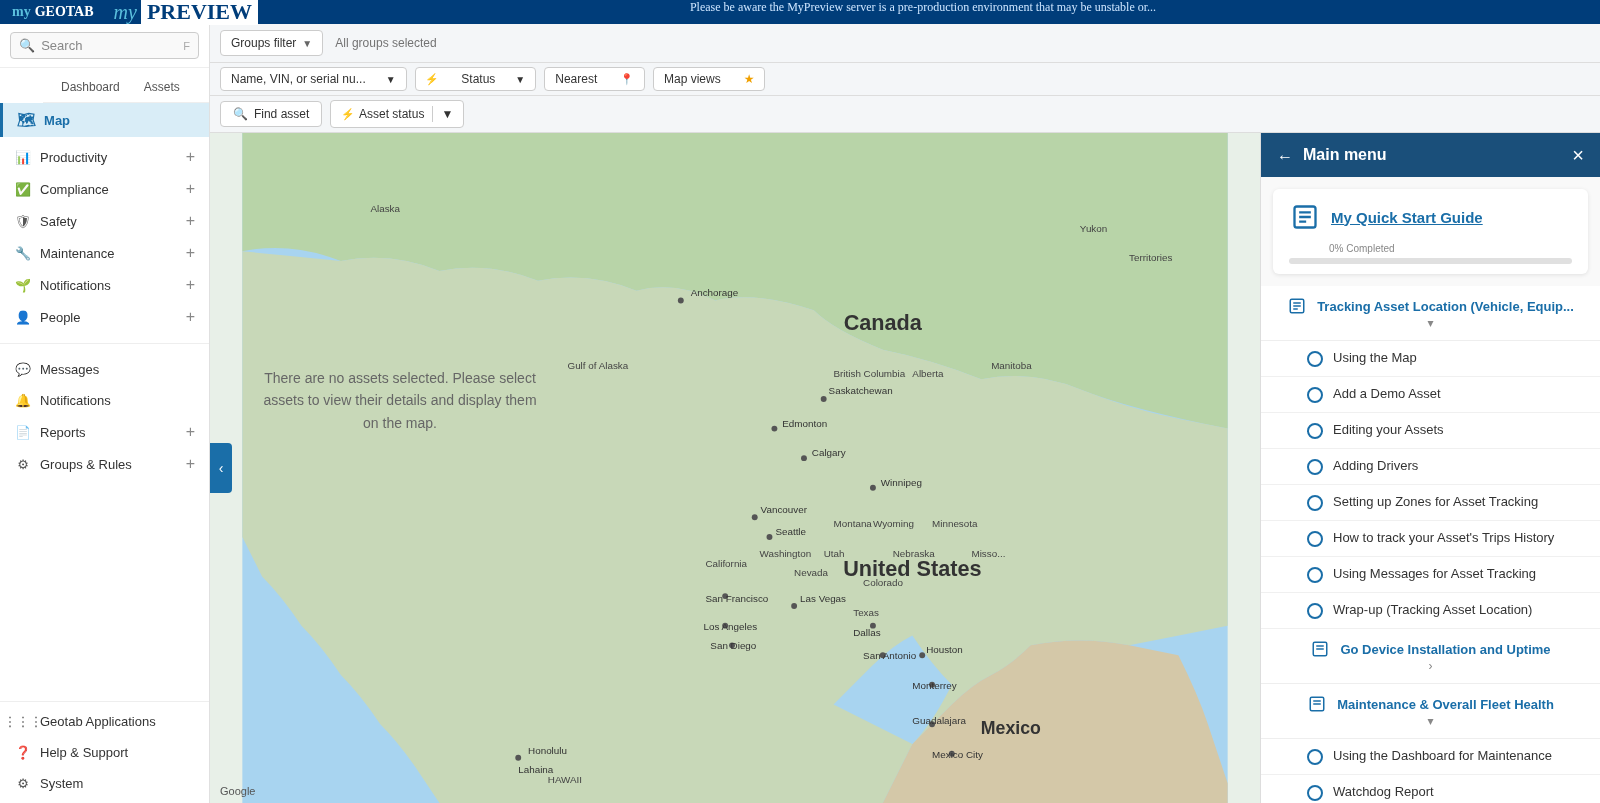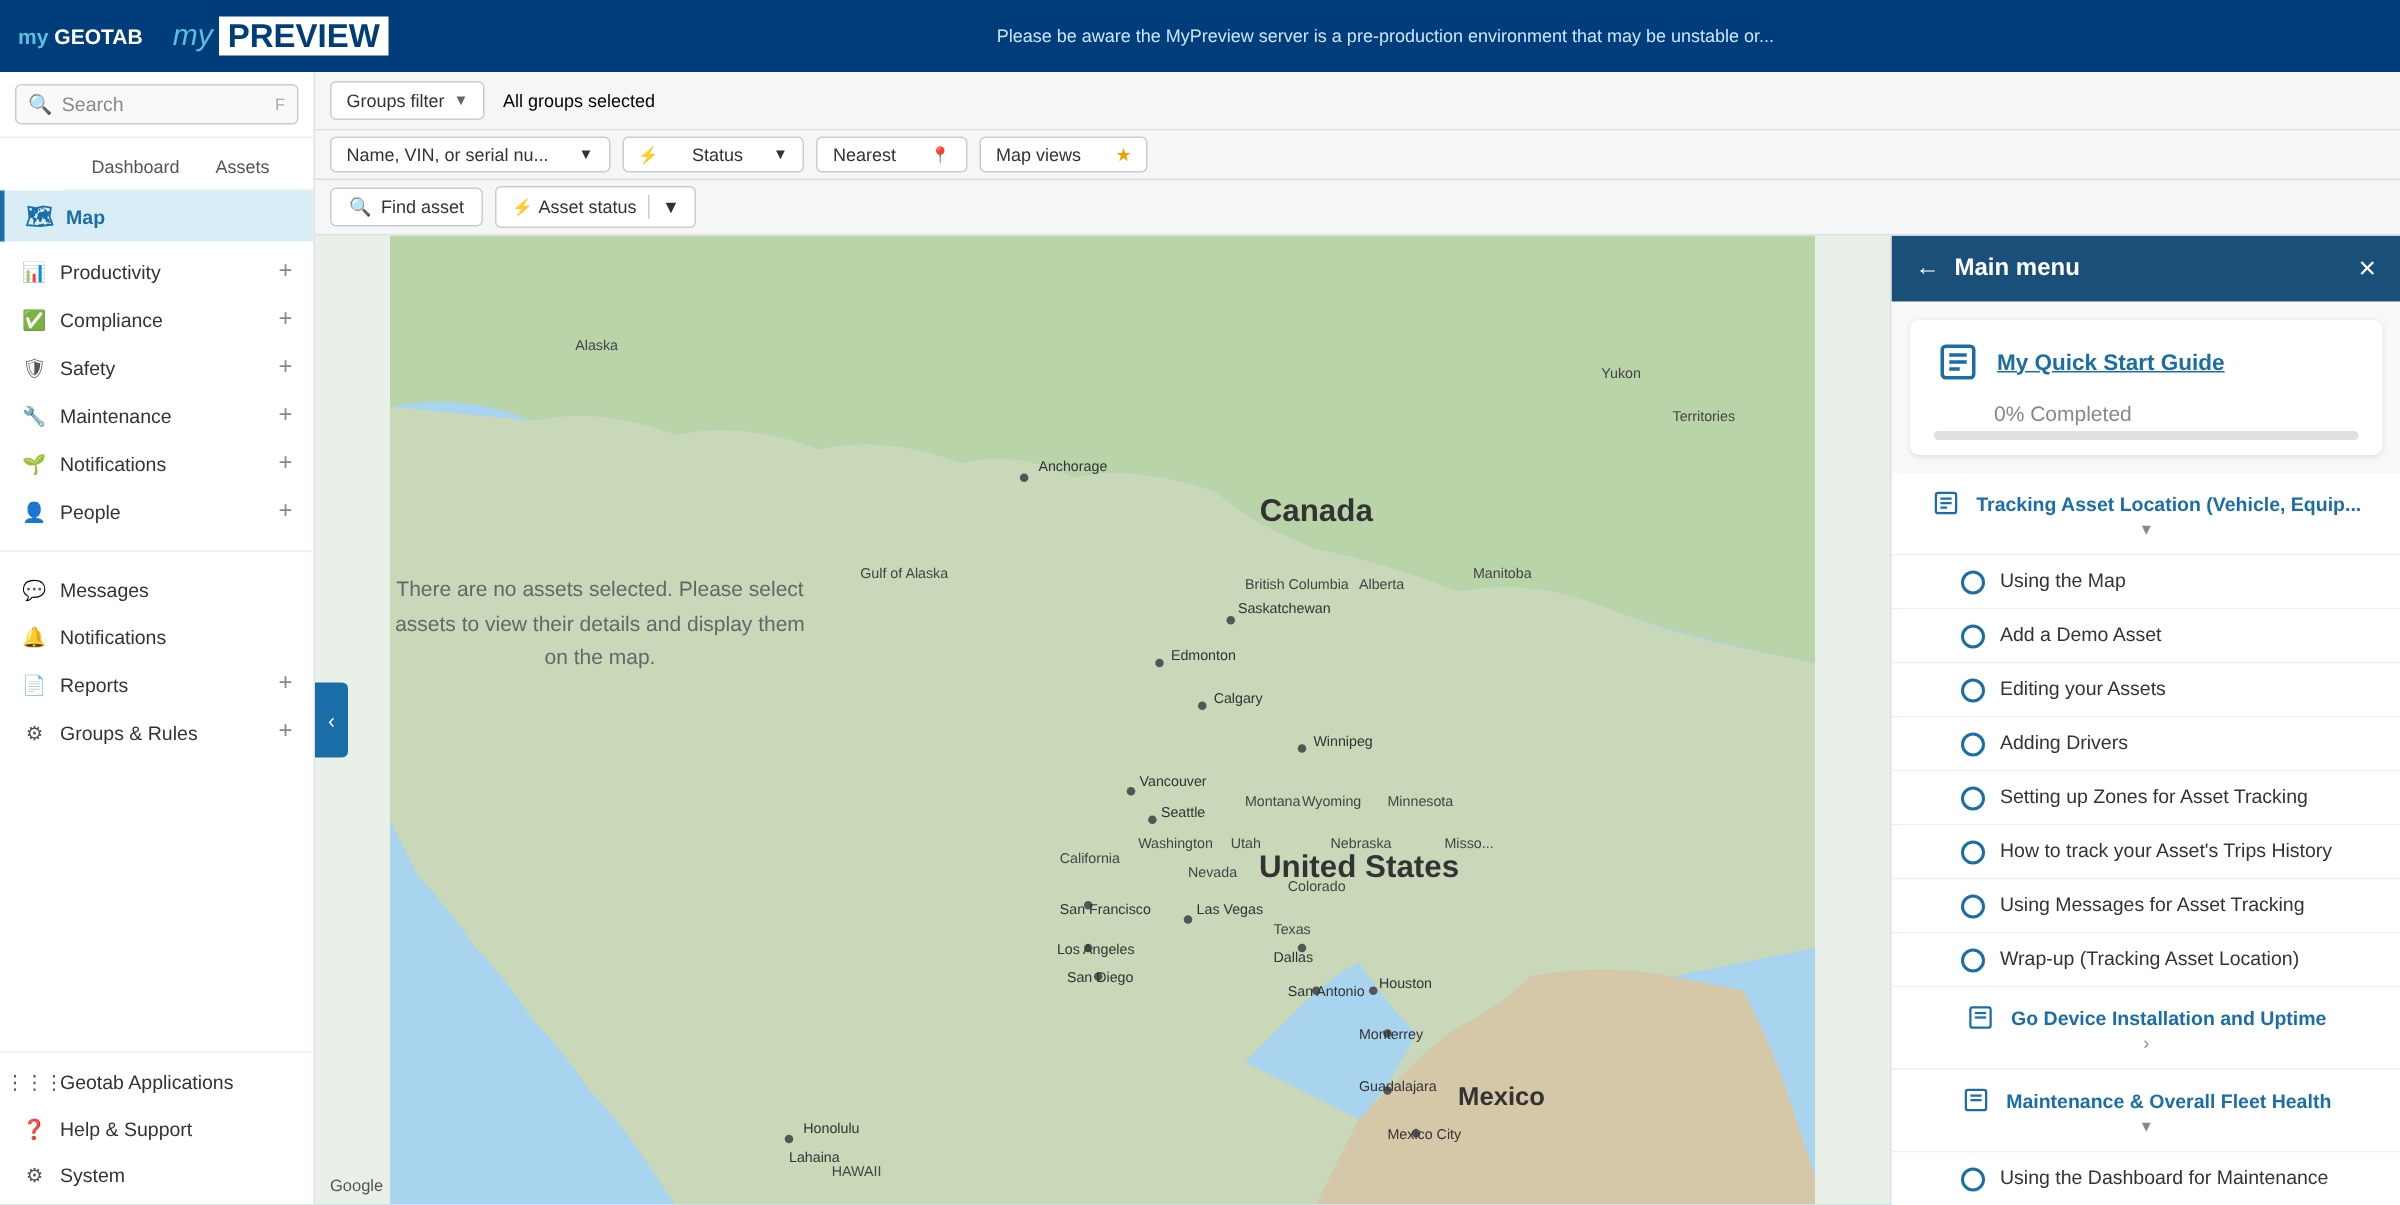--- a/index.html
+++ b/index.html
@@ -1,29 +1,29 @@
 <!DOCTYPE html>
 <html><head>
   <meta charset="utf-8">
   <style>
     * { box-sizing: border-box; margin: 0; padding: 0; }
     body { font-family: 'Segoe UI', Arial, sans-serif; font-size: 13px; background: #f0f0f0; overflow: hidden; width: 1600px; height: 803px; display: flex; flex-direction: column; }
 
     
     .top-bar {
-      height: 48px;
+      height: 24px;
       background: #003d7a;
       display: flex;
-      align-items: center;
       padding: 0 12px;
       color: white;
       font-size: 12px;
       flex-shrink: 0;
       position: relative;
       z-index: 10;
+      font-family: Liberation Serif, serif;
     }
     .top-bar-logo {
       display: flex;
       align-items: center;
       gap: 4px;
     }
     .logo-my { color: #5bc0de; font-size: 14px; font-weight: bold; }
     .logo-geotab { color: white; font-size: 14px; font-weight: bold; }
     .top-bar-preview {
       margin-left: 20px;
@@ -160,21 +160,21 @@
       border-radius: 4px;
       padding: 5px 10px;
       font-size: 12px;
       display: flex;
       align-items: center;
       gap: 6px;
       cursor: pointer;
       color: #333;
     }
     .groups-filter-btn .caret { font-size: 10px; color: #666; }
-    .all-groups-label { font-size: 12px; color: #000000; margin-left: 4px; }
+    .all-groups-label { font-size: 12px; color: #737373; margin-left: 4px; }
 
     .map-toolbar-row2 {
       background: #f4f6f8;
       border-bottom: 1px solid #ddd;
       padding: 4px 10px;
       display: flex;
       align-items: center;
       gap: 8px;
       flex-shrink: 0;
     }
@@ -356,21 +356,21 @@
     .qs-title {
       font-size: 15px;
       font-weight: 600;
       color: #1a6ea8;
       text-decoration: underline;
     }
     .qs-progress-area {
       padding: 4px 16px 10px;
     }
     .qs-progress-label {
-      font-size: 14px;
+      font-size: 10px;
       color: #888;
       margin-bottom: 4px;
       padding-left: 40px;
     }
     .qs-progress-bar-bg {
       background: #e0e0e0;
       border-radius: 4px;
       height: 6px;
       width: 100%;
     }

